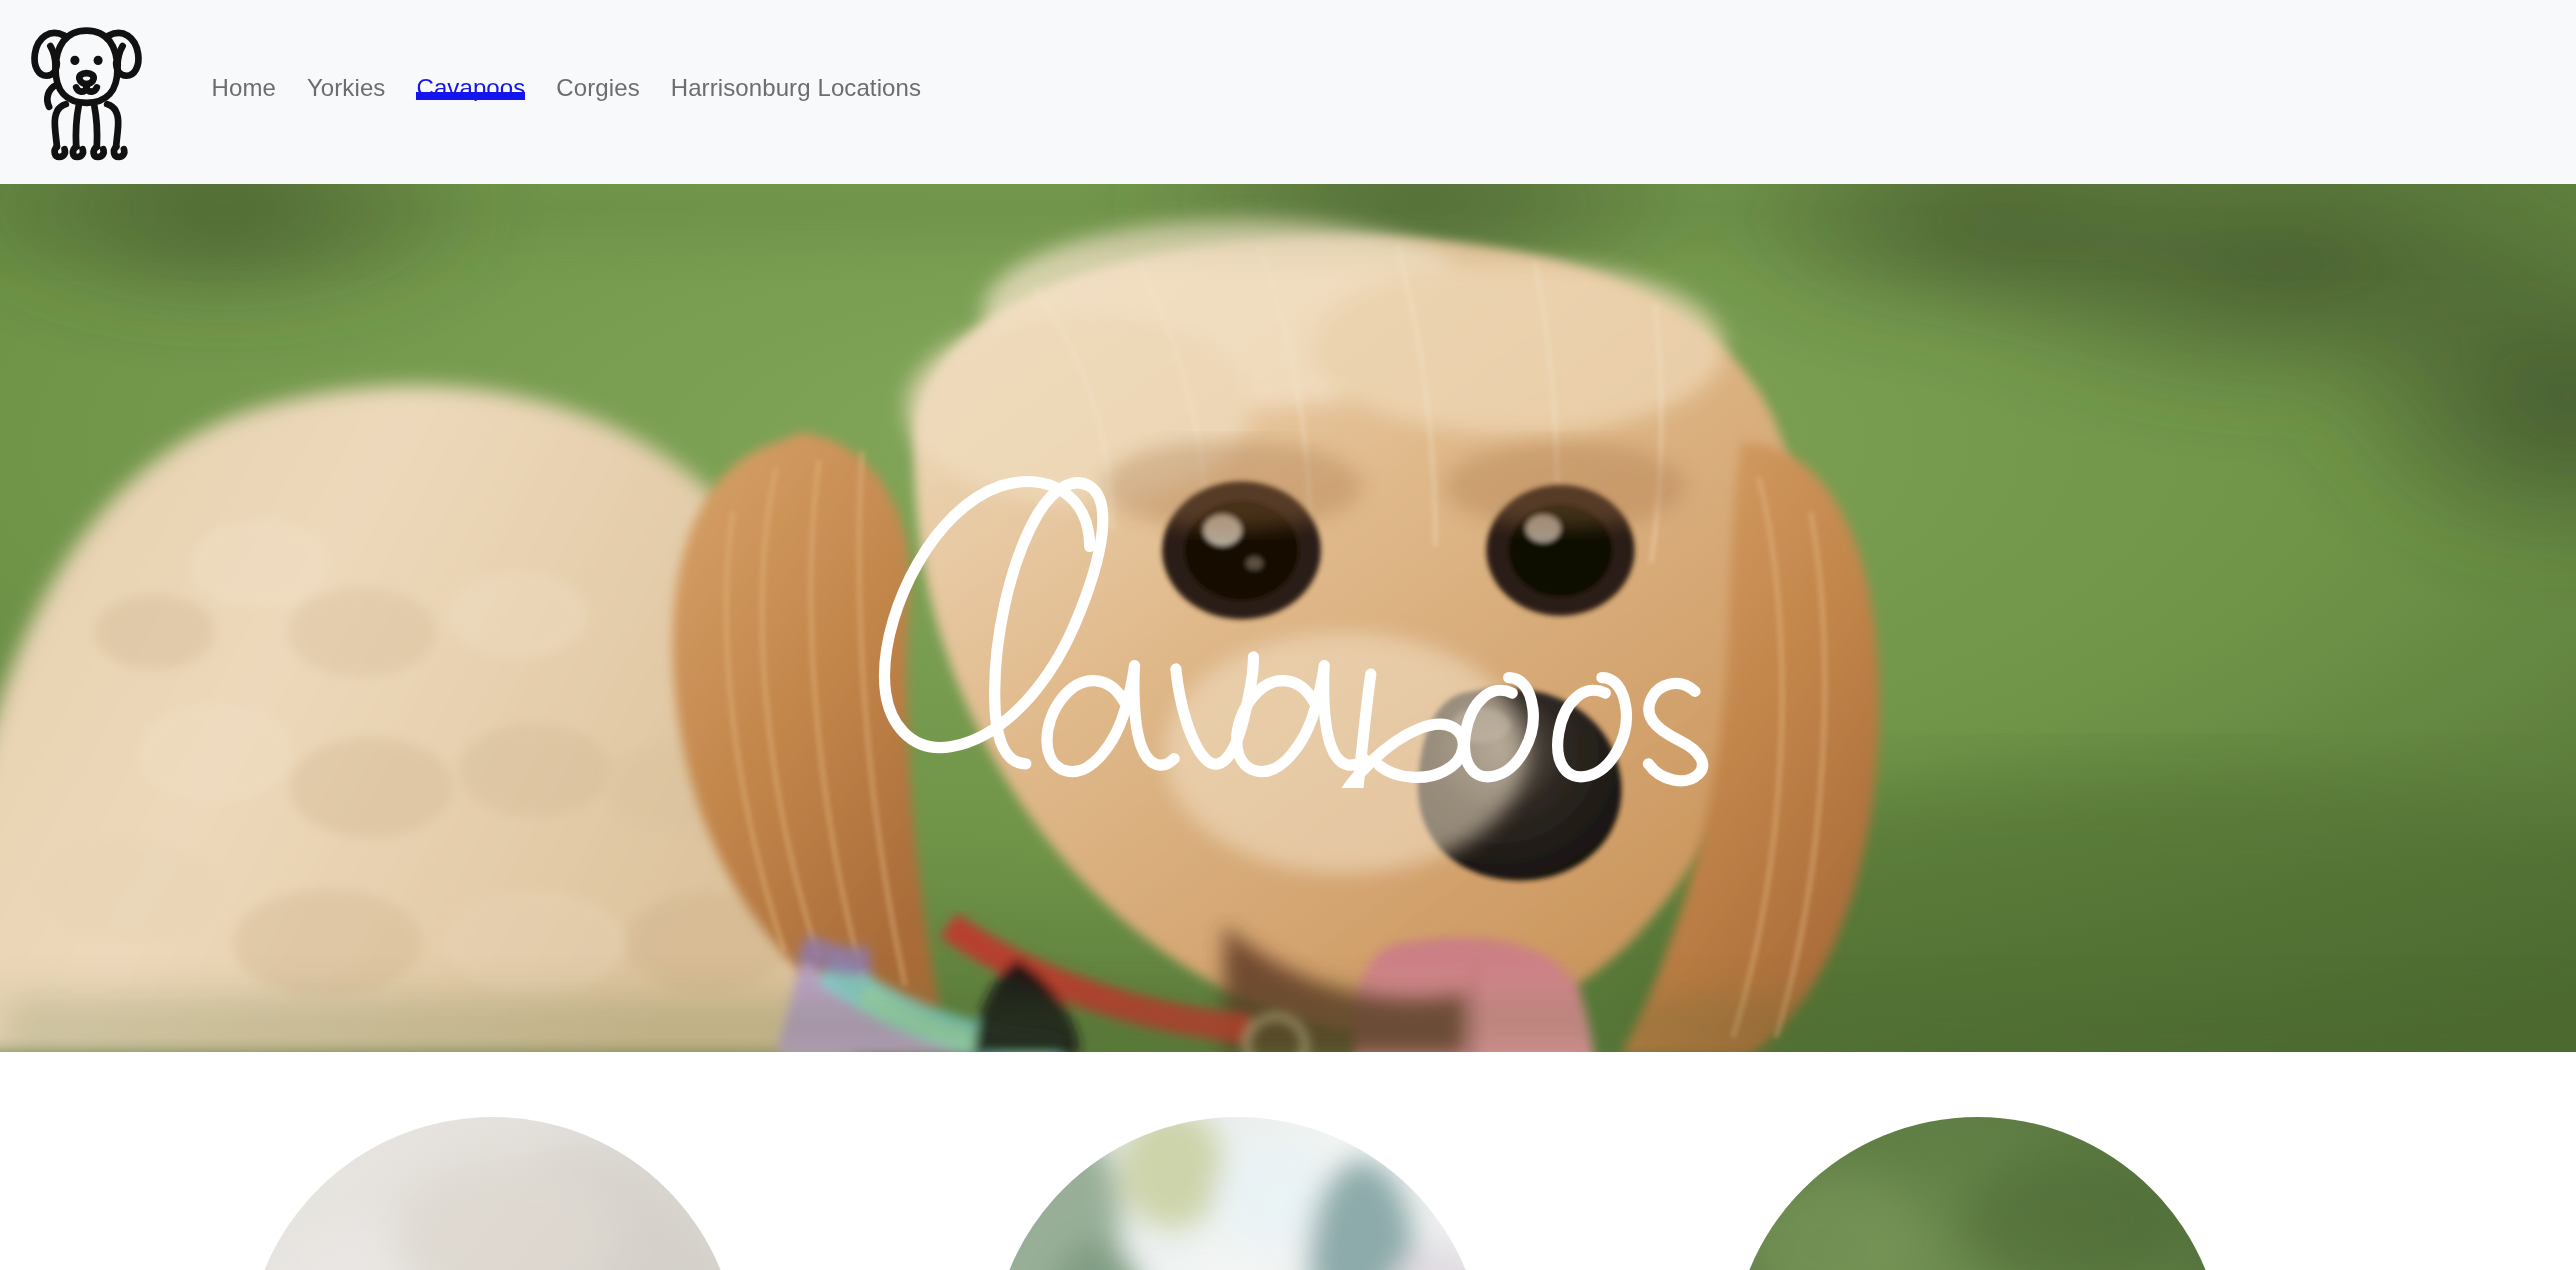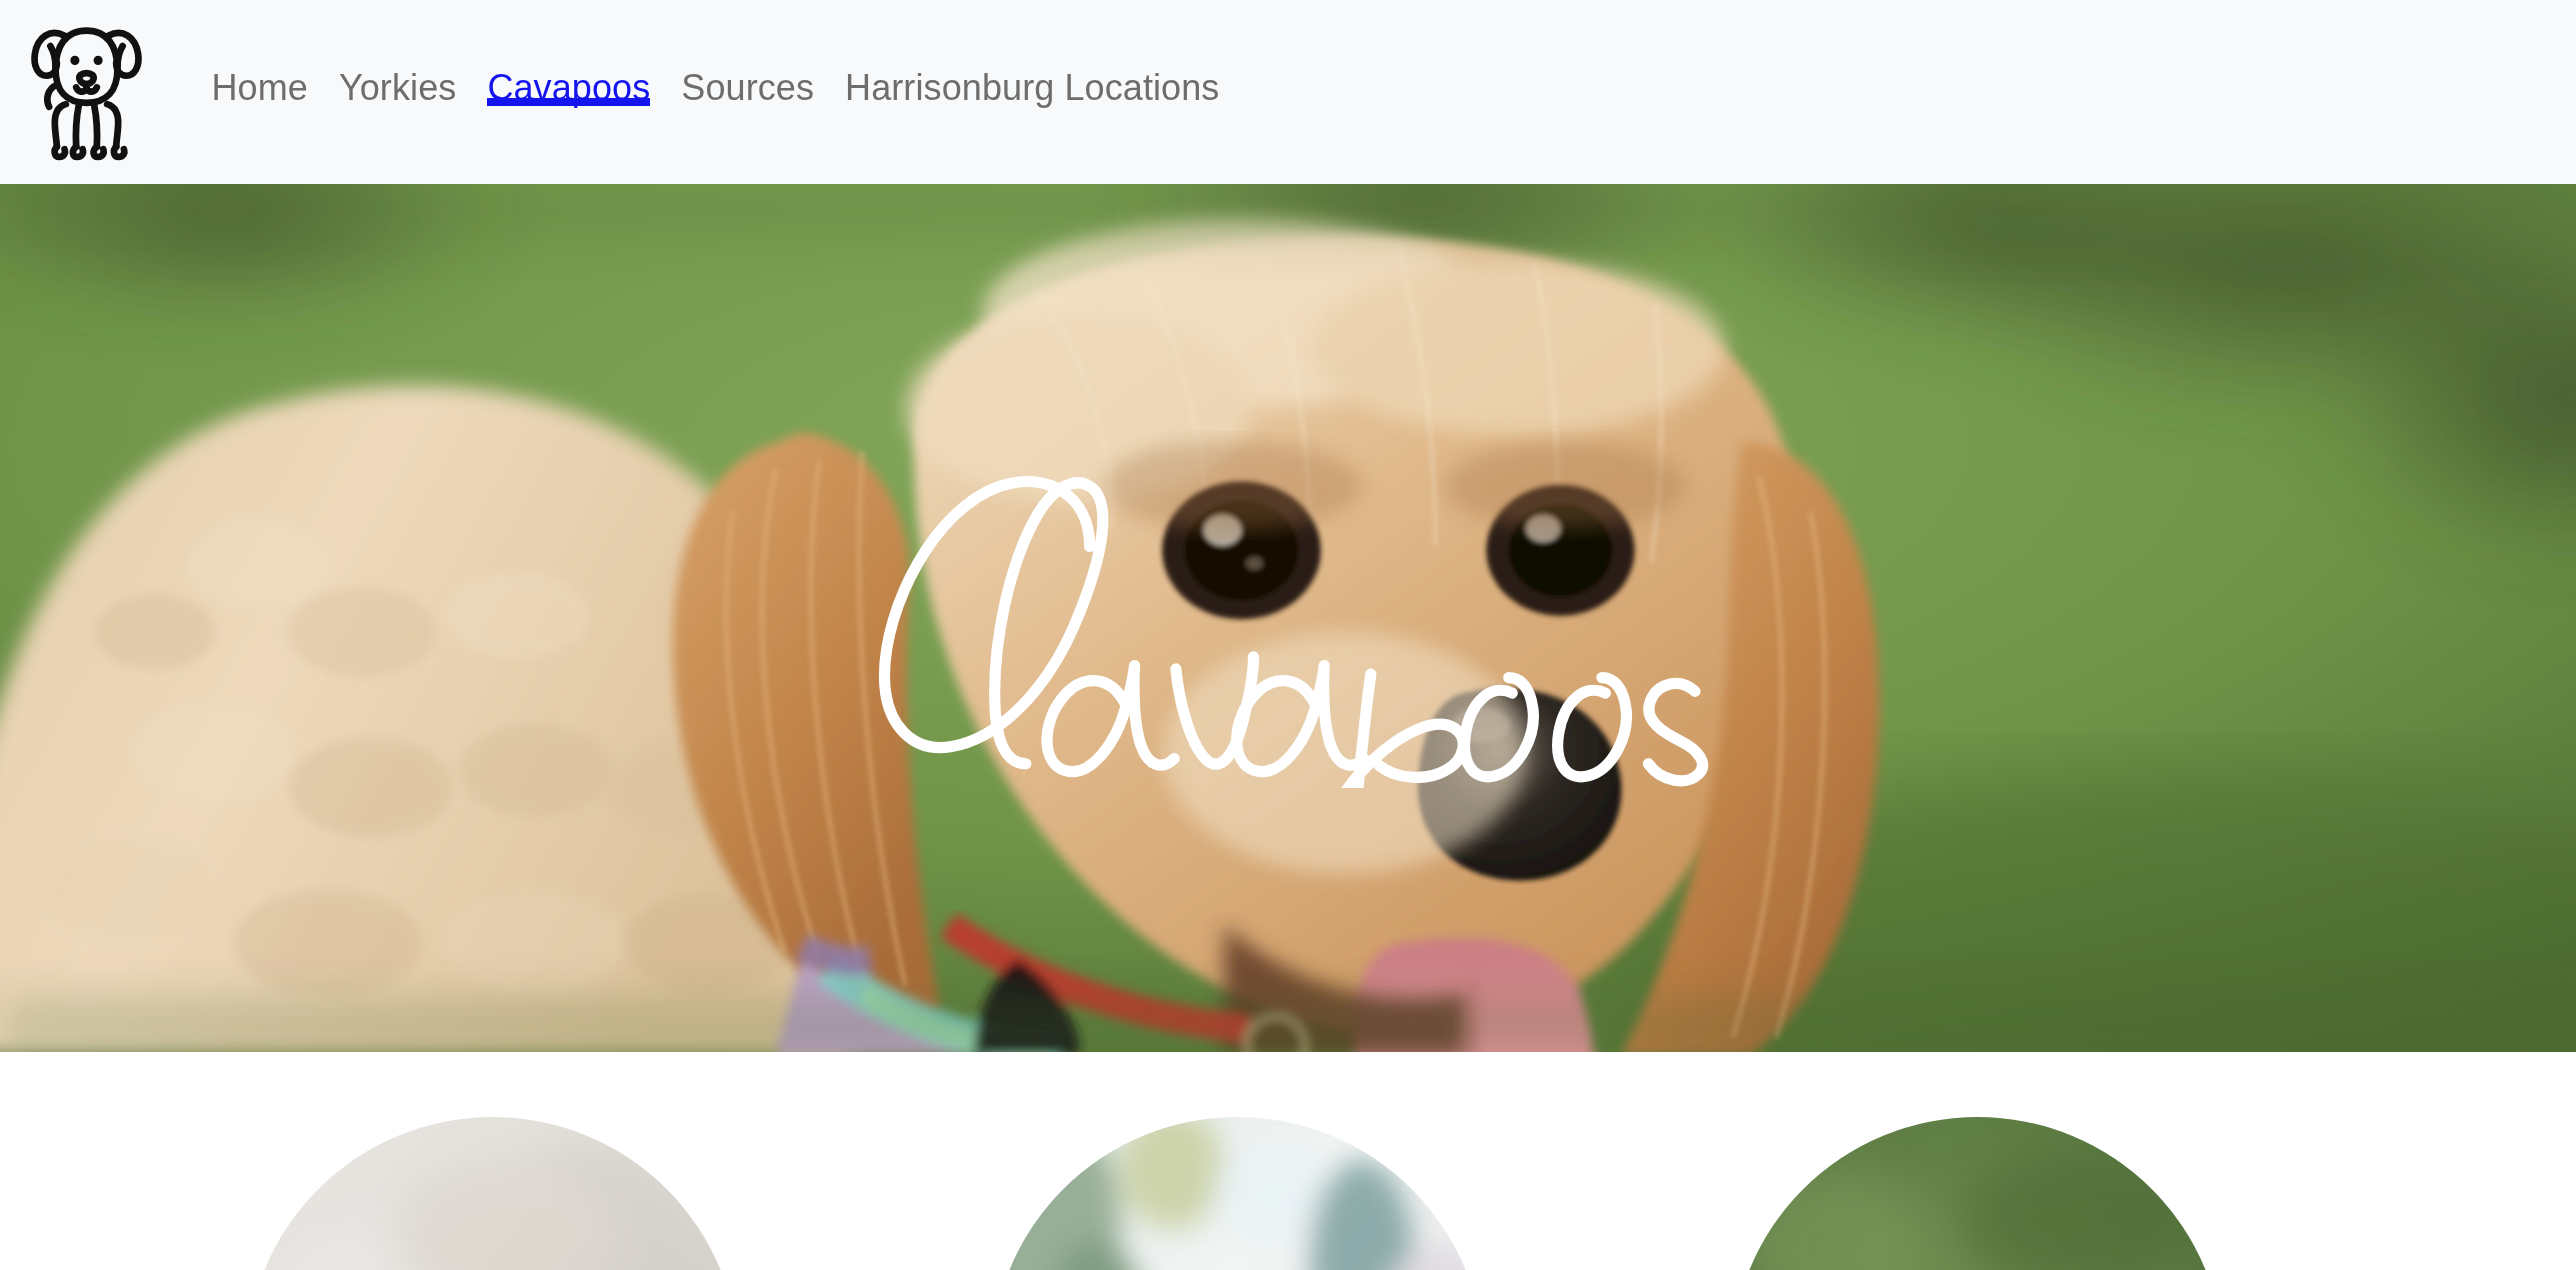--- a/index.html
+++ b/index.html
@@ -33,21 +33,21 @@
 
   .main-nav {
     display: flex;
     align-items: flex-start;
     gap: 0;
     margin-left: 24px;
     margin-top: 5.2px;
   }
   .nav-item {
     position: relative;
-    font-size: 36px;
+    font-size: 24px;
     line-height: 1;
     color: #6d6d6d;
     font-weight: 400;
     letter-spacing: 0.1px;
     padding: 0 15.5px 0 15.5px;
     cursor: pointer;
     white-space: nowrap;
     text-decoration: none;
     font-family: "Liberation Sans", sans-serif;
     padding-top: 31px;
@@ -161,21 +161,21 @@
       <span>Home</span>
     </a>
     <a class="nav-item" href="#">
       <span>Yorkies</span>
     </a>
     <a class="nav-item active" href="#">
       <span>Cavapoos</span>
       <span class="nav-underline"></span>
     </a>
     <a class="nav-item" href="#">
-      <span>Sources</span>
+      <span>Corgies</span>
     </a>
     <a class="nav-item" href="#">
       <span>Harrisonburg Locations</span>
     </a>
   </nav>
 </header>
 
 <section class="hero">
 
   <div class="hero-photo">

